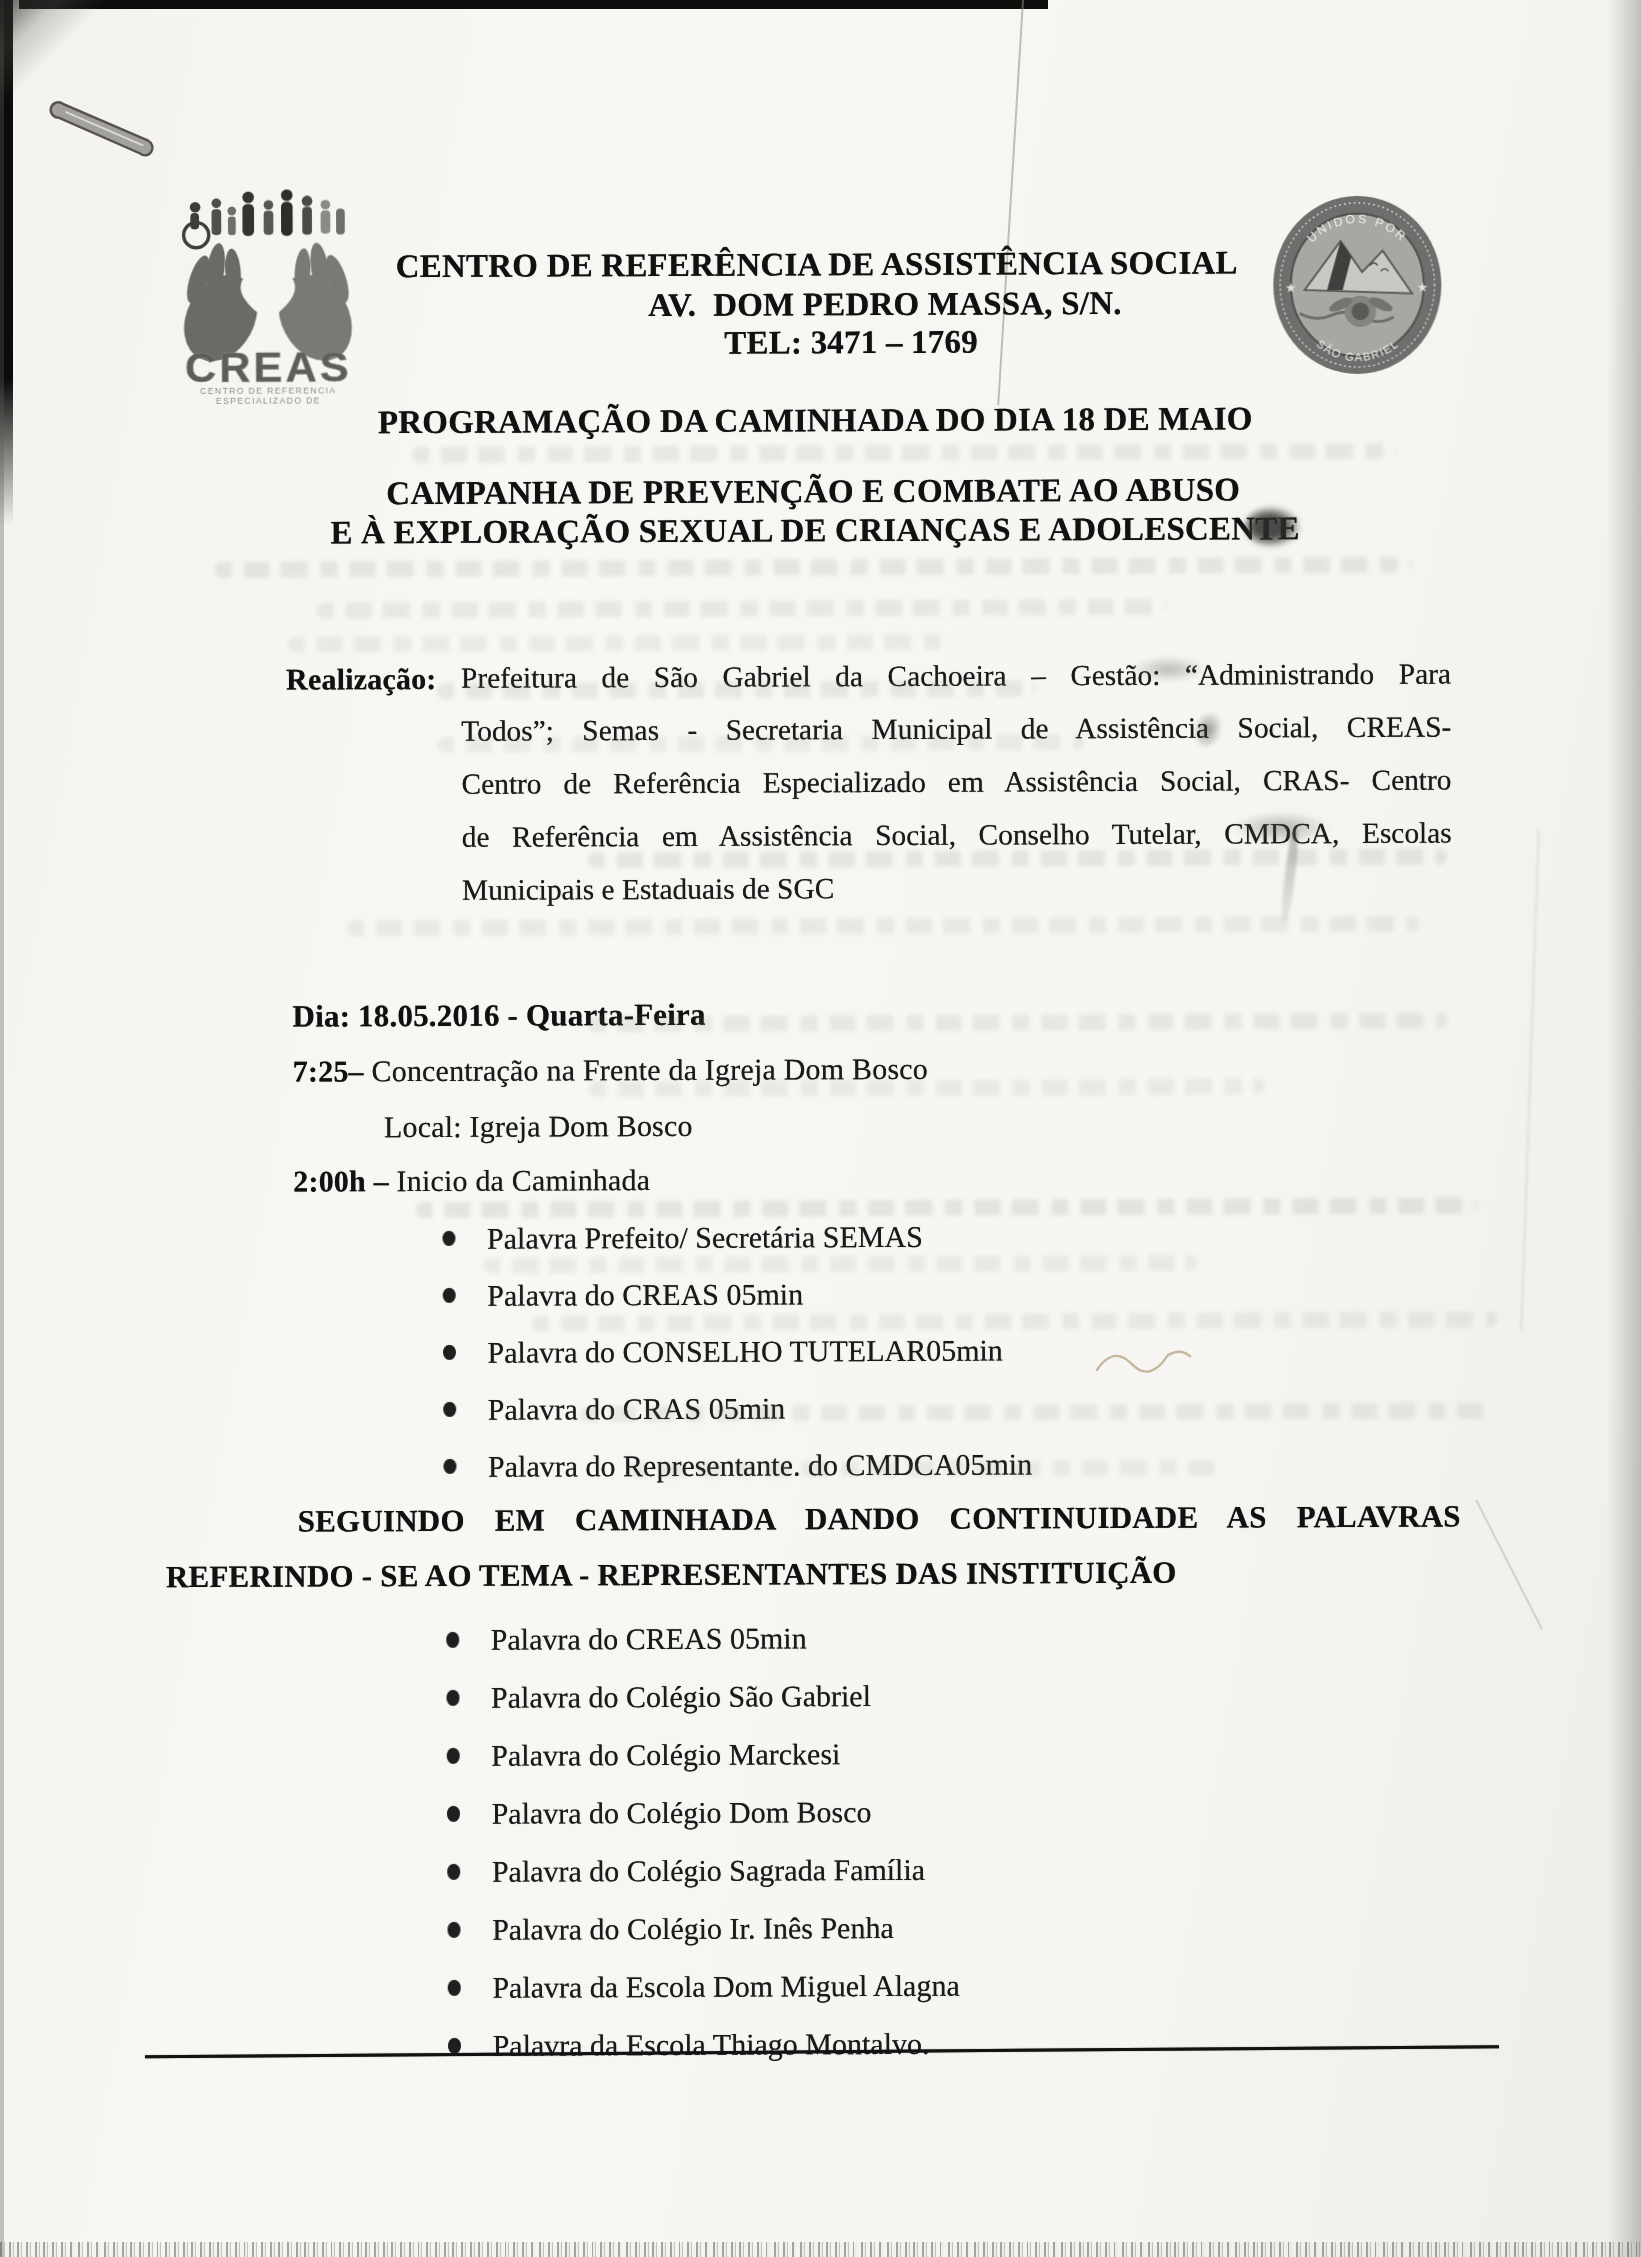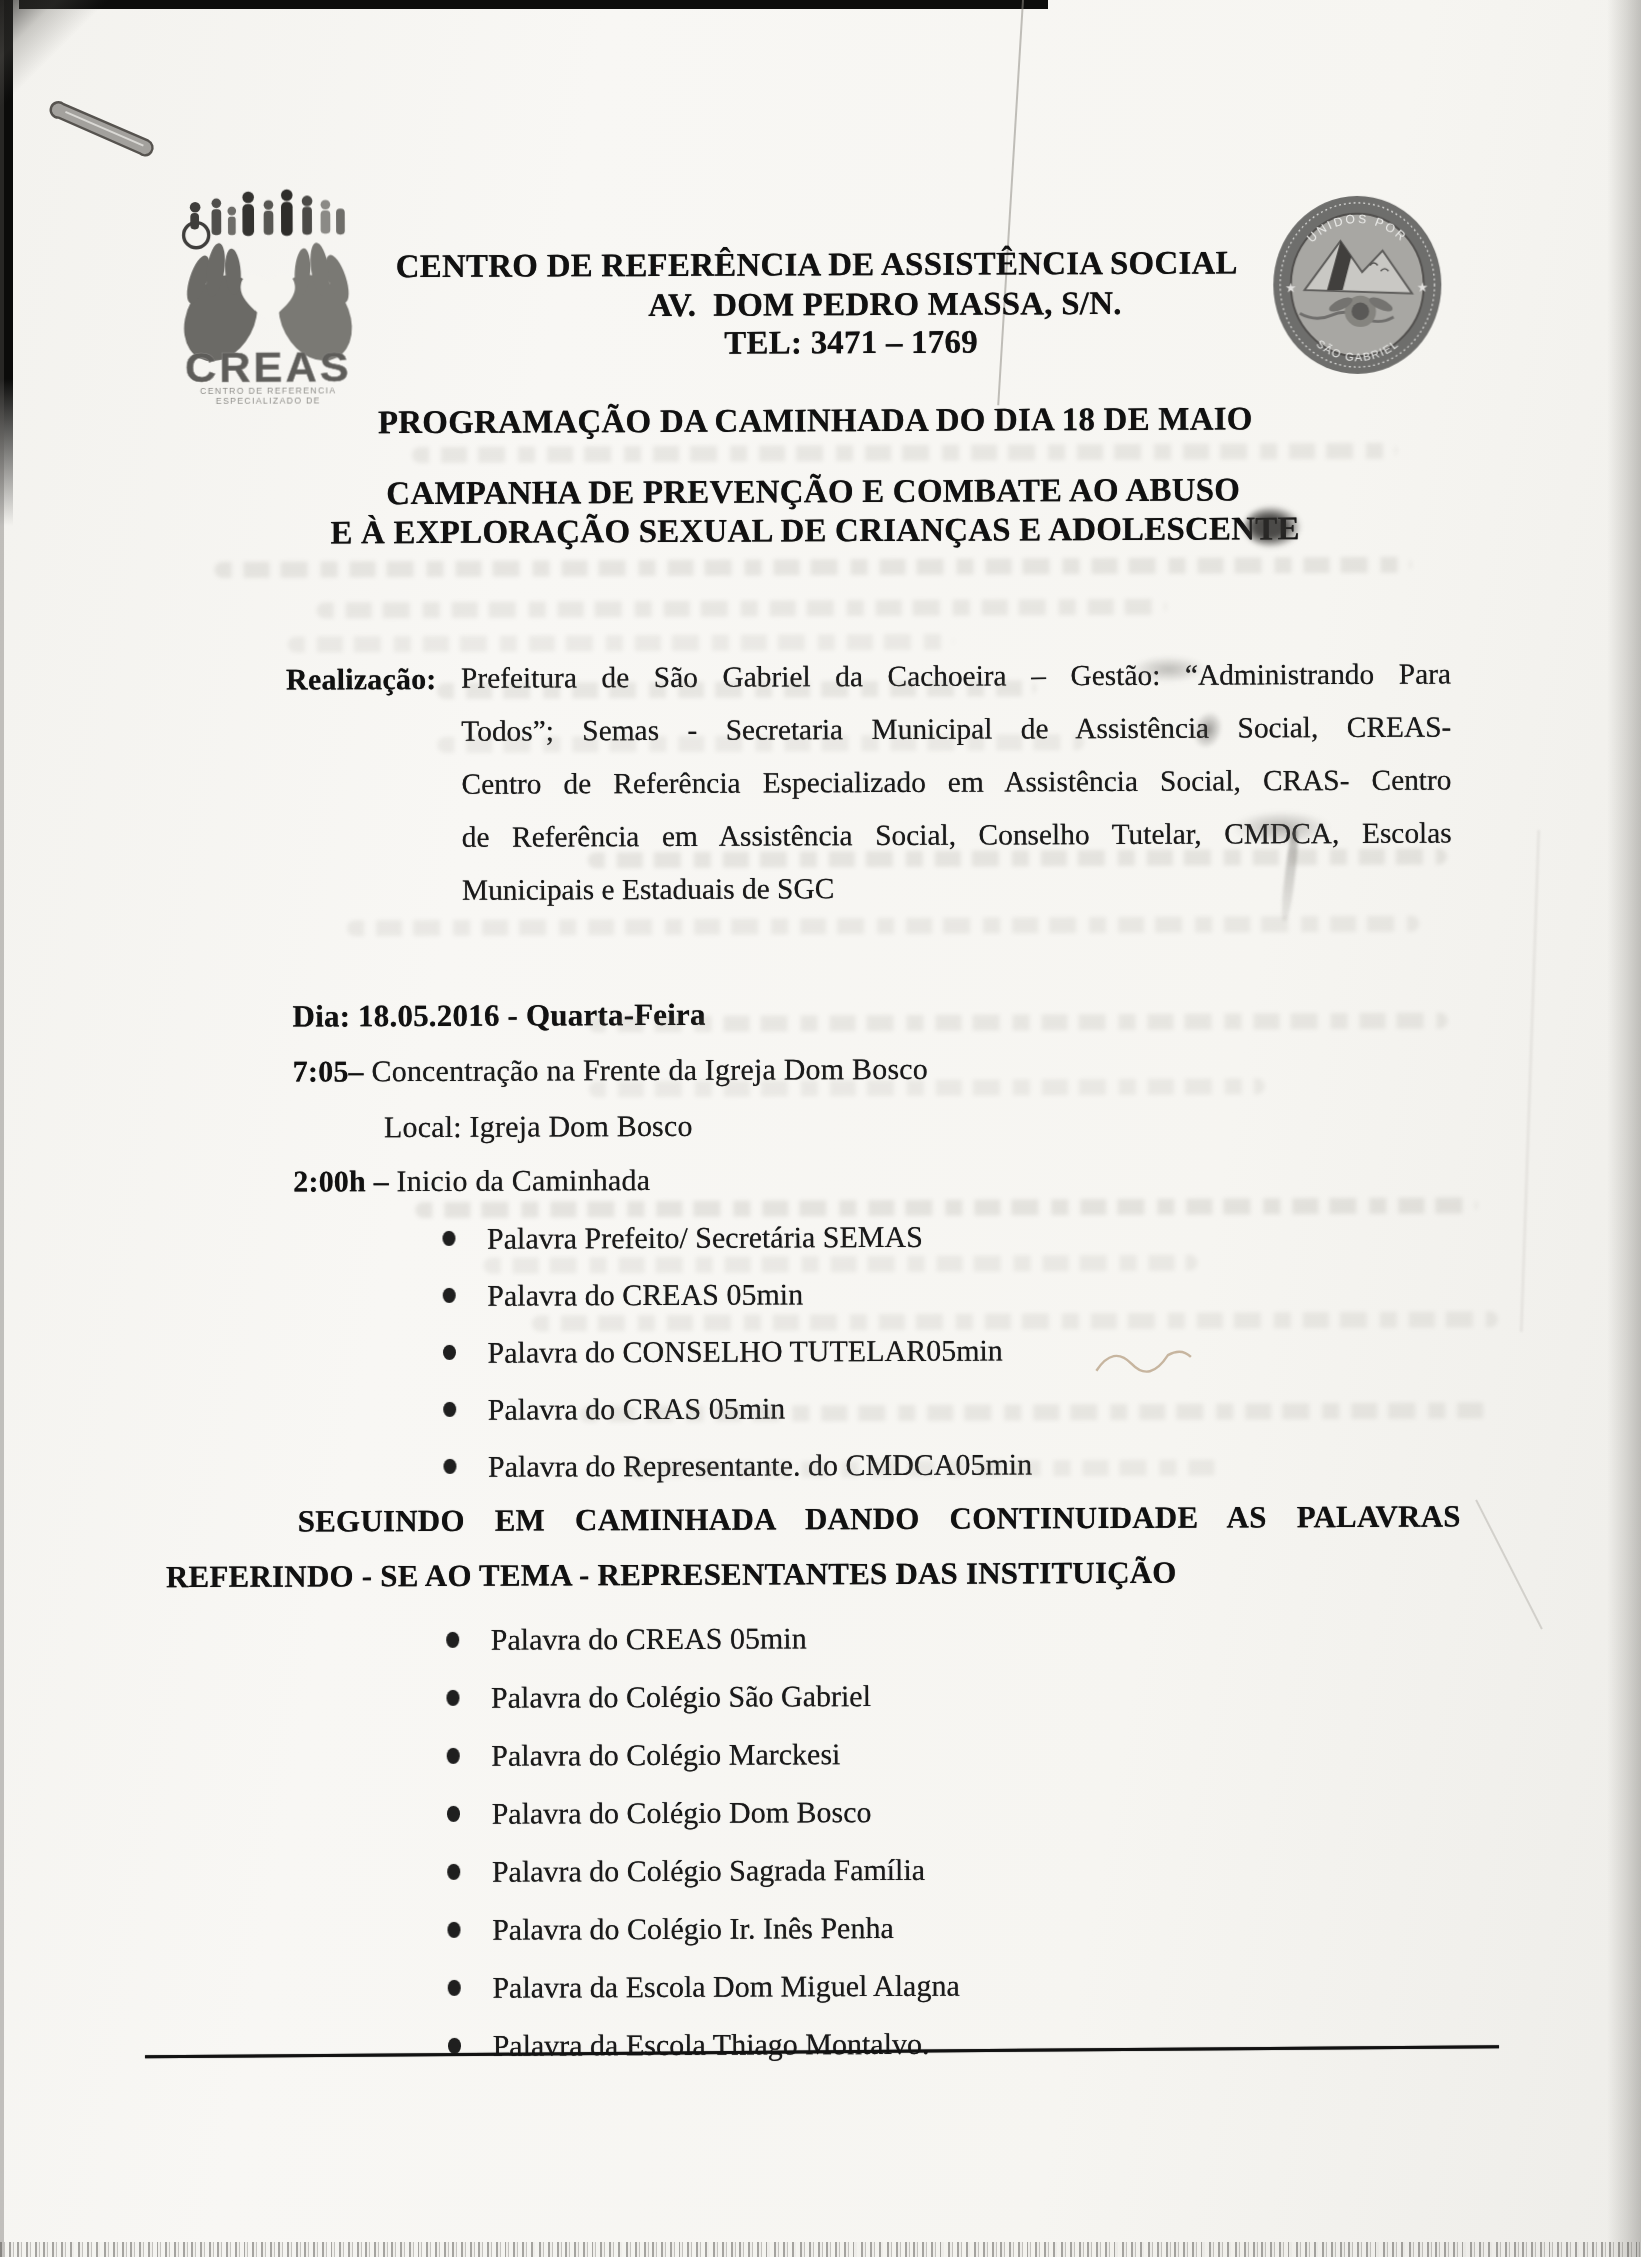--- a/index.html
+++ b/index.html
@@ -139,21 +139,21 @@
     <div class="para">
       <div class="jline">Prefeitura de São Gabriel da Cachoeira – Gestão: “Administrando Para</div>
       <div class="jline">Todos”; Semas - Secretaria Municipal de Assistência Social, CREAS-</div>
       <div class="jline">Centro de Referência Especializado em Assistência Social, CRAS- Centro</div>
       <div class="jline">de Referência em Assistência Social, Conselho Tutelar, CMDCA, Escolas</div>
       <div>Municipais e Estaduais de SGC</div>
     </div>
 
     <div class="t b" style="left:293px;top:997px;font-size:31px;">Dia: 18.05.2016 - Quarta-Feira</div>
     <div class="t" style="left:293px;top:1053px;font-size:30px;">
-      <span class="b">7:05–</span><span> Concentração na Frente da Igreja Dom Bosco</span>
+      <span class="b">7:25–</span><span> Concentração na Frente da Igreja Dom Bosco</span>
     </div>
     <div class="t" style="left:384px;top:1109px;font-size:30px;">Local: Igreja Dom Bosco</div>
     <div class="t" style="left:293px;top:1163px;font-size:30px;">
       <span class="b">2:00h –</span><span> Inicio da Caminhada</span>
     </div>
 
     <div class="list" style="top:1209px;">
       <div class="row" style="height:57px;">
         <span class="blt"></span>
         <span class="btx">Palavra Prefeito/ Secretária SEMAS</span>

